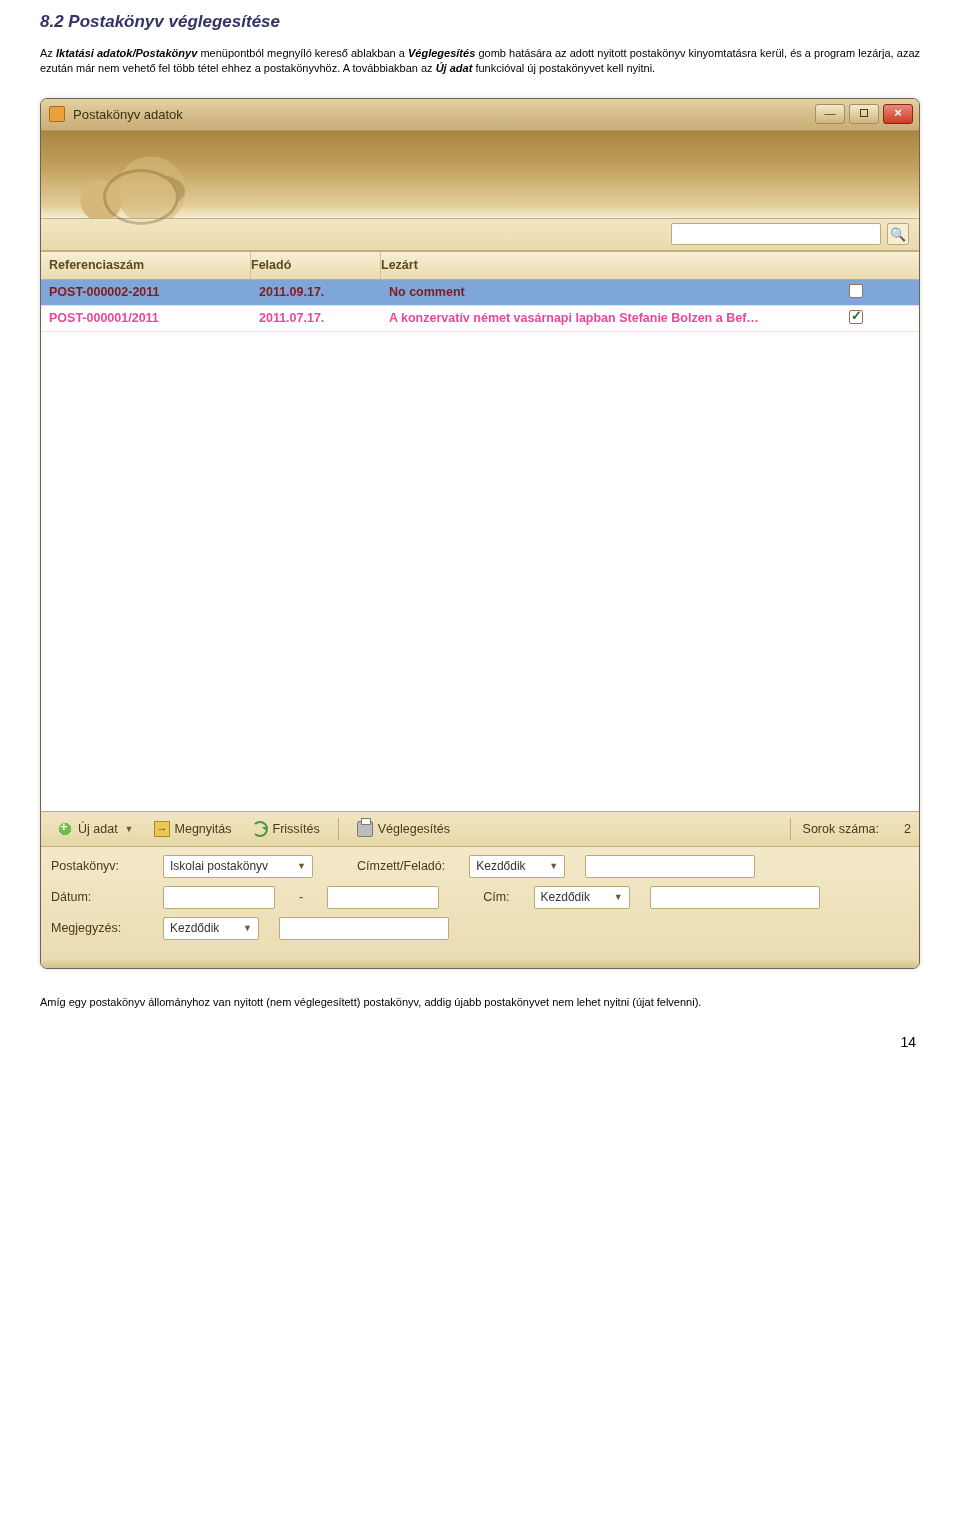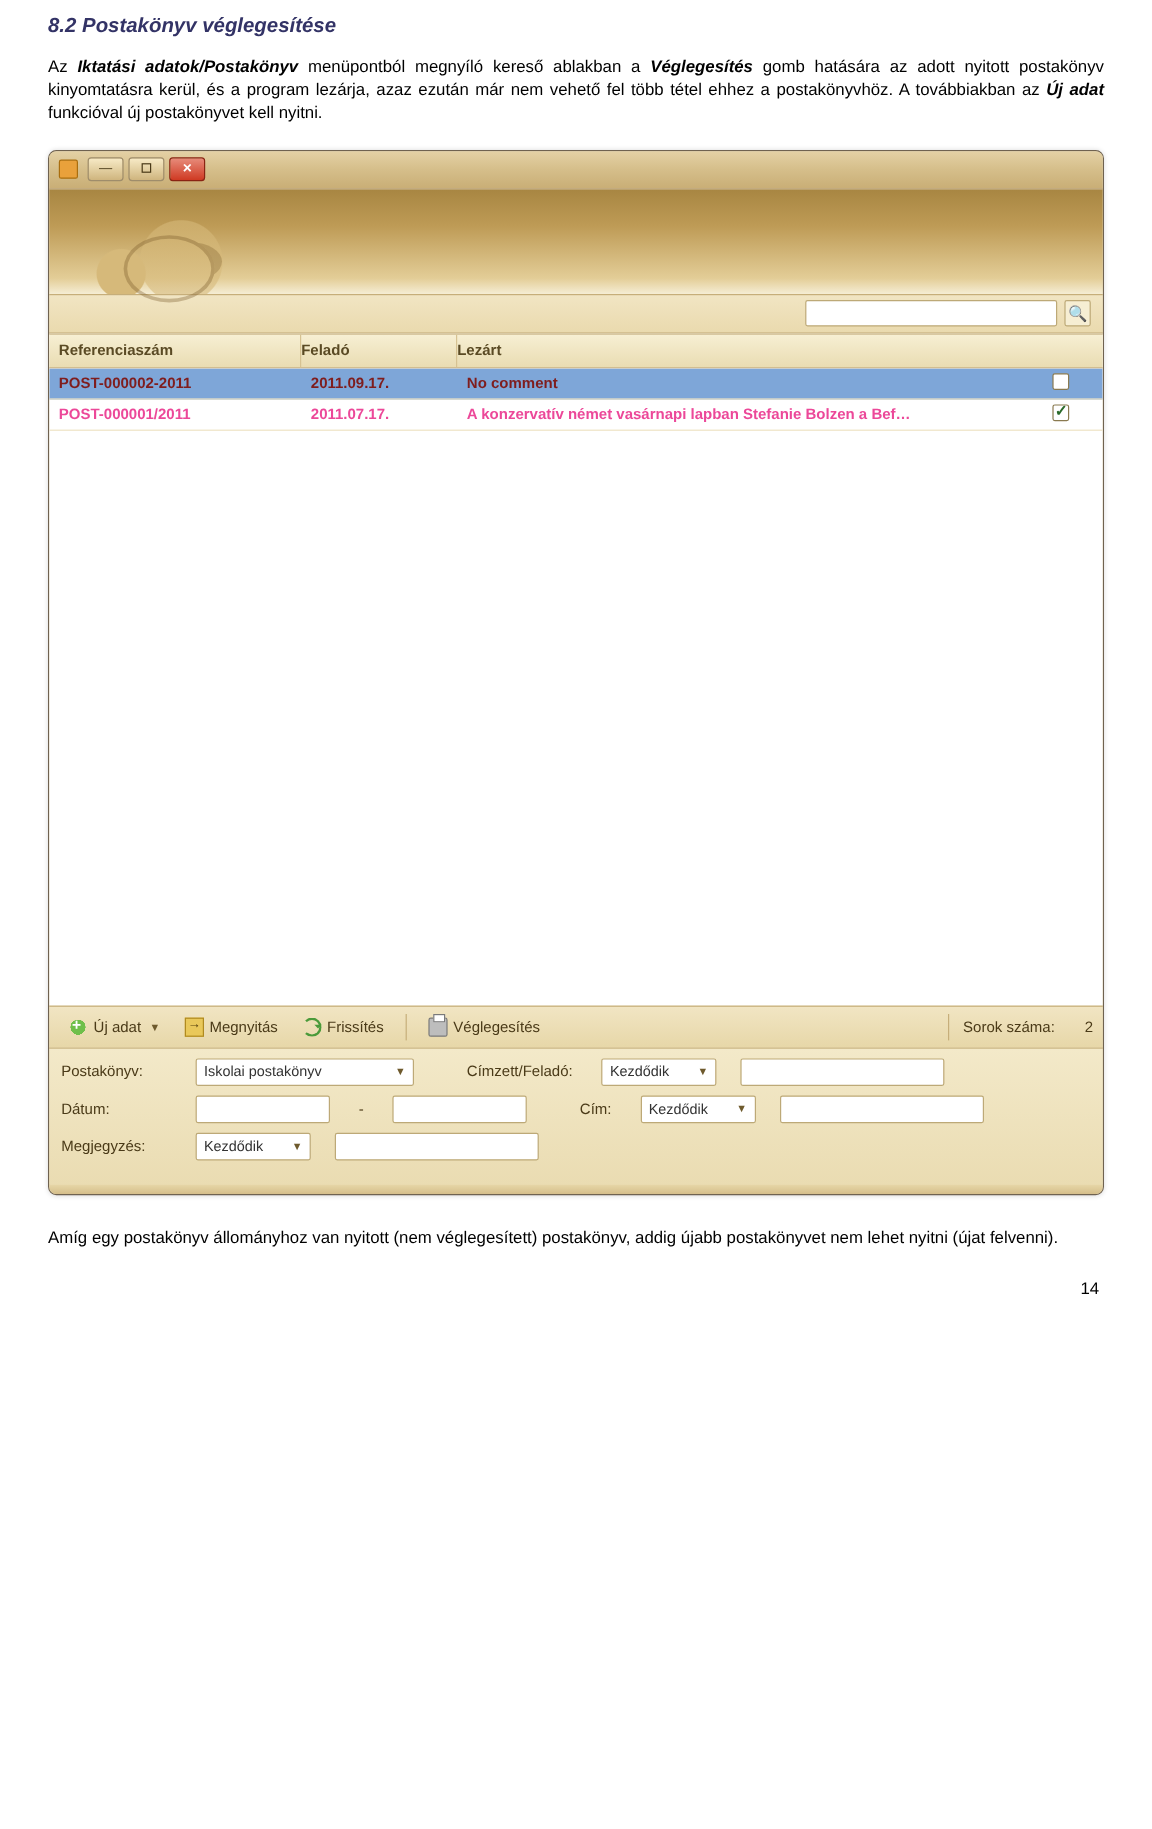--- a/index.html
+++ b/index.html
@@ -12,21 +12,21 @@
     padding: 12px 40px 20px 40px;
   }
   h2.section-title {
     font-size: 17px;
     font-weight: bold;
     font-style: italic;
     color: #333366;
     margin-bottom: 14px;
   }
   p.doc-para {
-    font-size: 14px;
+    font-size: 11px;
     line-height: 1.35;
     text-align: justify;
     margin-bottom: 10px;
   }
   .bi { font-weight: bold; font-style: italic; }
 
   
   .window {
     width: 880px;
     margin: 22px auto 26px auto;
@@ -120,21 +120,21 @@
   .grid-head {
     background: linear-gradient(to bottom,#f7efd3,#e9dcb2);
     color:#5a4a24;
     height:28px;
     align-items:center;
     border-bottom:1px solid #c6ae7a;
   }
   .col-ref { width:210px; padding-left:8px;}
   .col-date{ width:130px;}
   .col-note{ flex:1; }
-  .col-closed{ width:70px; text-align:center;}
+  .col-closed{ width:70px; text-align:left;}
   .grid-head > div { border-right:1px solid #d6c292; height:100%; display:flex; align-items:center;}
   .grid-head > div:last-child{border-right:none;}
   .grid-body { flex:1; overflow:auto; }
   .grid-row {
     height:26px; align-items:center;
     border-bottom:1px solid #eee3c4;
     color:#ec4899;
   }
   .grid-row.selected { background:#7ea6d8; color:#7f1d1d; }
   .grid-row > div { padding-left:8px; }
@@ -186,21 +186,21 @@
     font-size:12.5px; color:#4a3a18;
   }
   .frow{ display:flex; align-items:center; gap:20px; margin-bottom:8px;}
   .frow label{ width:92px; text-align:left;}
   .frow label.mid{ width:auto; margin-left:24px; margin-right:4px;}
   .frow .combo, .frow .txt {
     height:23px; border:1px solid #bda977; background:#fff;
     border-radius:2px; font-size:12px; color:#333;
     padding:0 6px;
   }
-  .frow .combo{ width:182px; display:flex; align-items:center; justify-content:space-between;}
+  .frow .combo{ width:150px; display:flex; align-items:center; justify-content:space-between;}
   .frow .combo .caret{ font-size:9px; color:#6e5a2d;}
   .frow .txt{ width:170px;}
   .frow .txt.narrow{ width:112px;}
   .frow .dash{ margin:0 4px;}
   .frow .combo.small{ width:96px;}
 
   
   .window-bottom{
     height:8px;
     background: linear-gradient(to bottom,#e7d7a8,#d5be8a);
@@ -216,20 +216,21 @@
 <h2 class="section-title">8.2 Postakönyv véglegesítése</h2>
 
 <p class="doc-para">
   <span>Az </span><span class="bi">Iktatási adatok/Postakönyv</span><span> menüpontból megnyíló kereső ablakban a </span><span class="bi">Véglegesítés</span><span> gomb hatására az adott nyitott postakönyv kinyomtatásra kerül, és a program lezárja, azaz ezután már nem vehető fel több tétel ehhez a postakönyvhöz. A továbbiakban az </span><span class="bi">Új adat</span><span> funkcióval új postakönyvet kell nyitni.</span>
 </p>
 
 <div class="window">
 
   <div class="titlebar">
     <span class="app-icon"></span>
+    <span class="title-text">Postakönyv adatok</span>
     <div class="win-controls">
       <div class="win-btn">—</div>
       <div class="win-btn"><span class="sq"></span></div>
       <div class="win-btn close"><span class="x">×</span></div>
     </div>
   </div>
 
   <div class="header-strip"></div>
 
   <div class="search-row">

